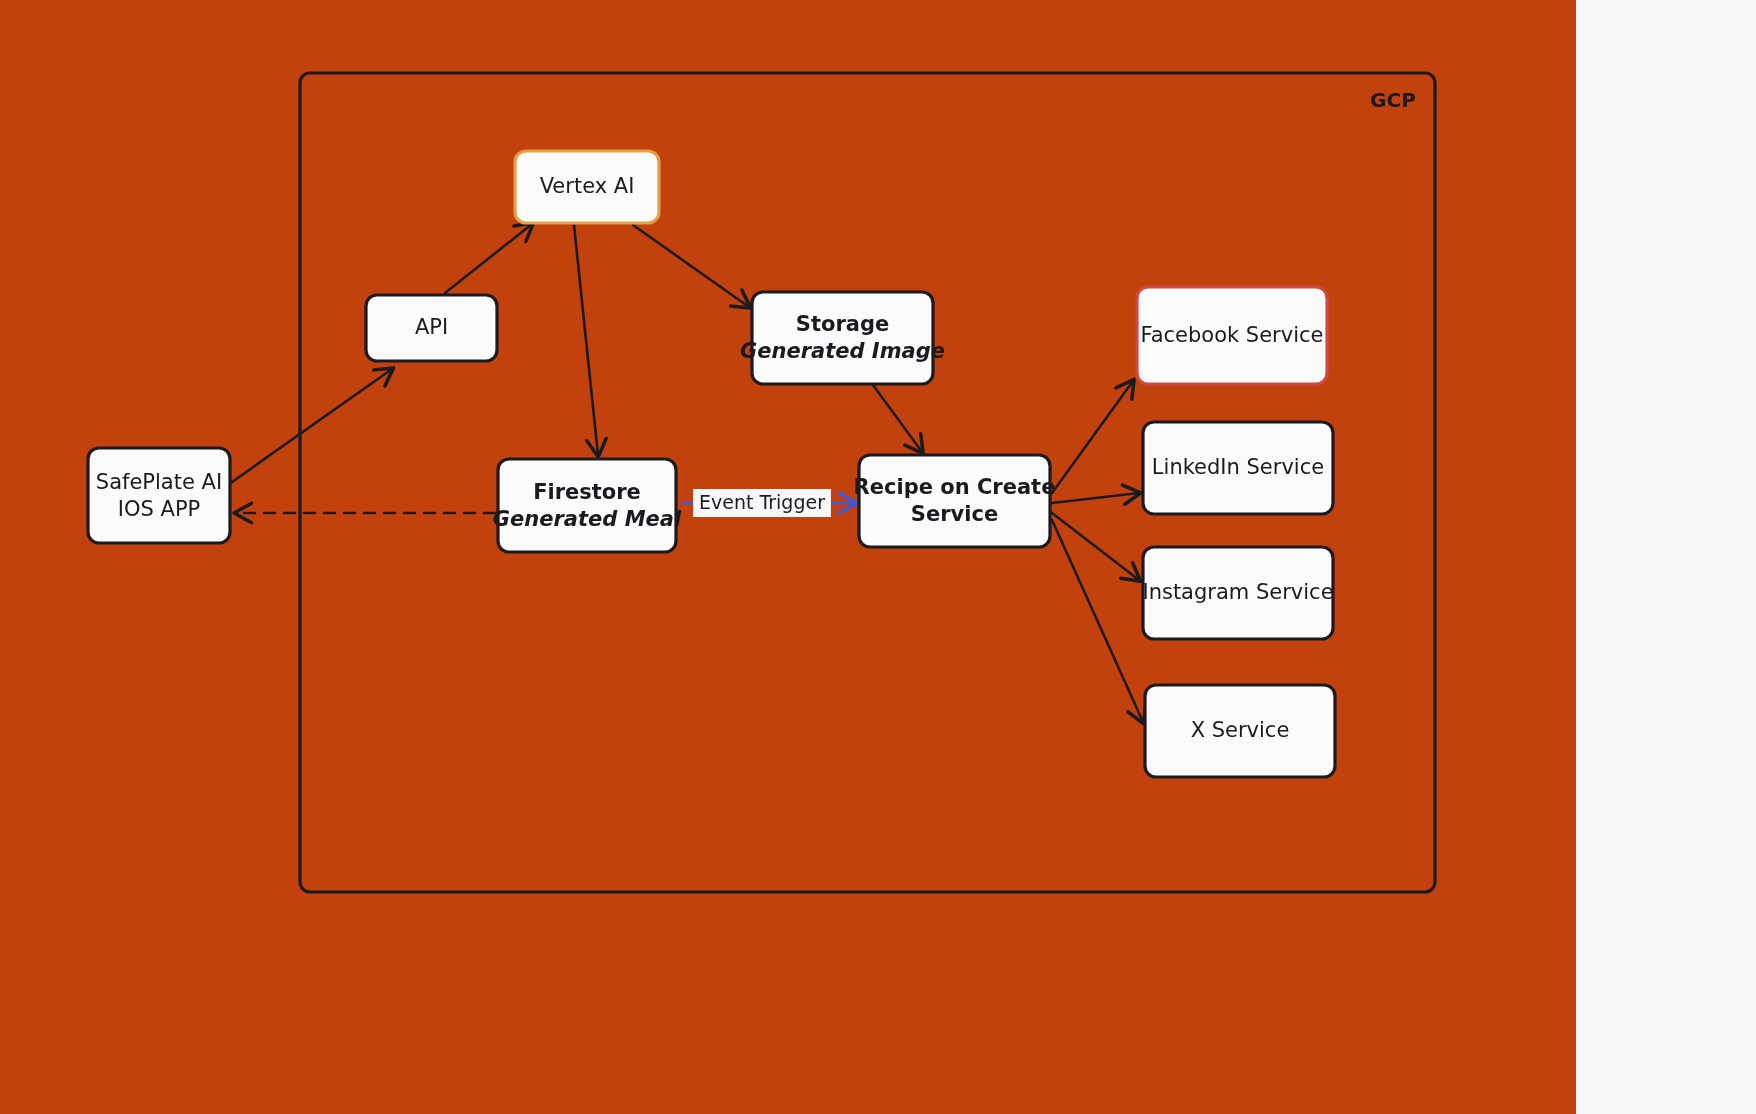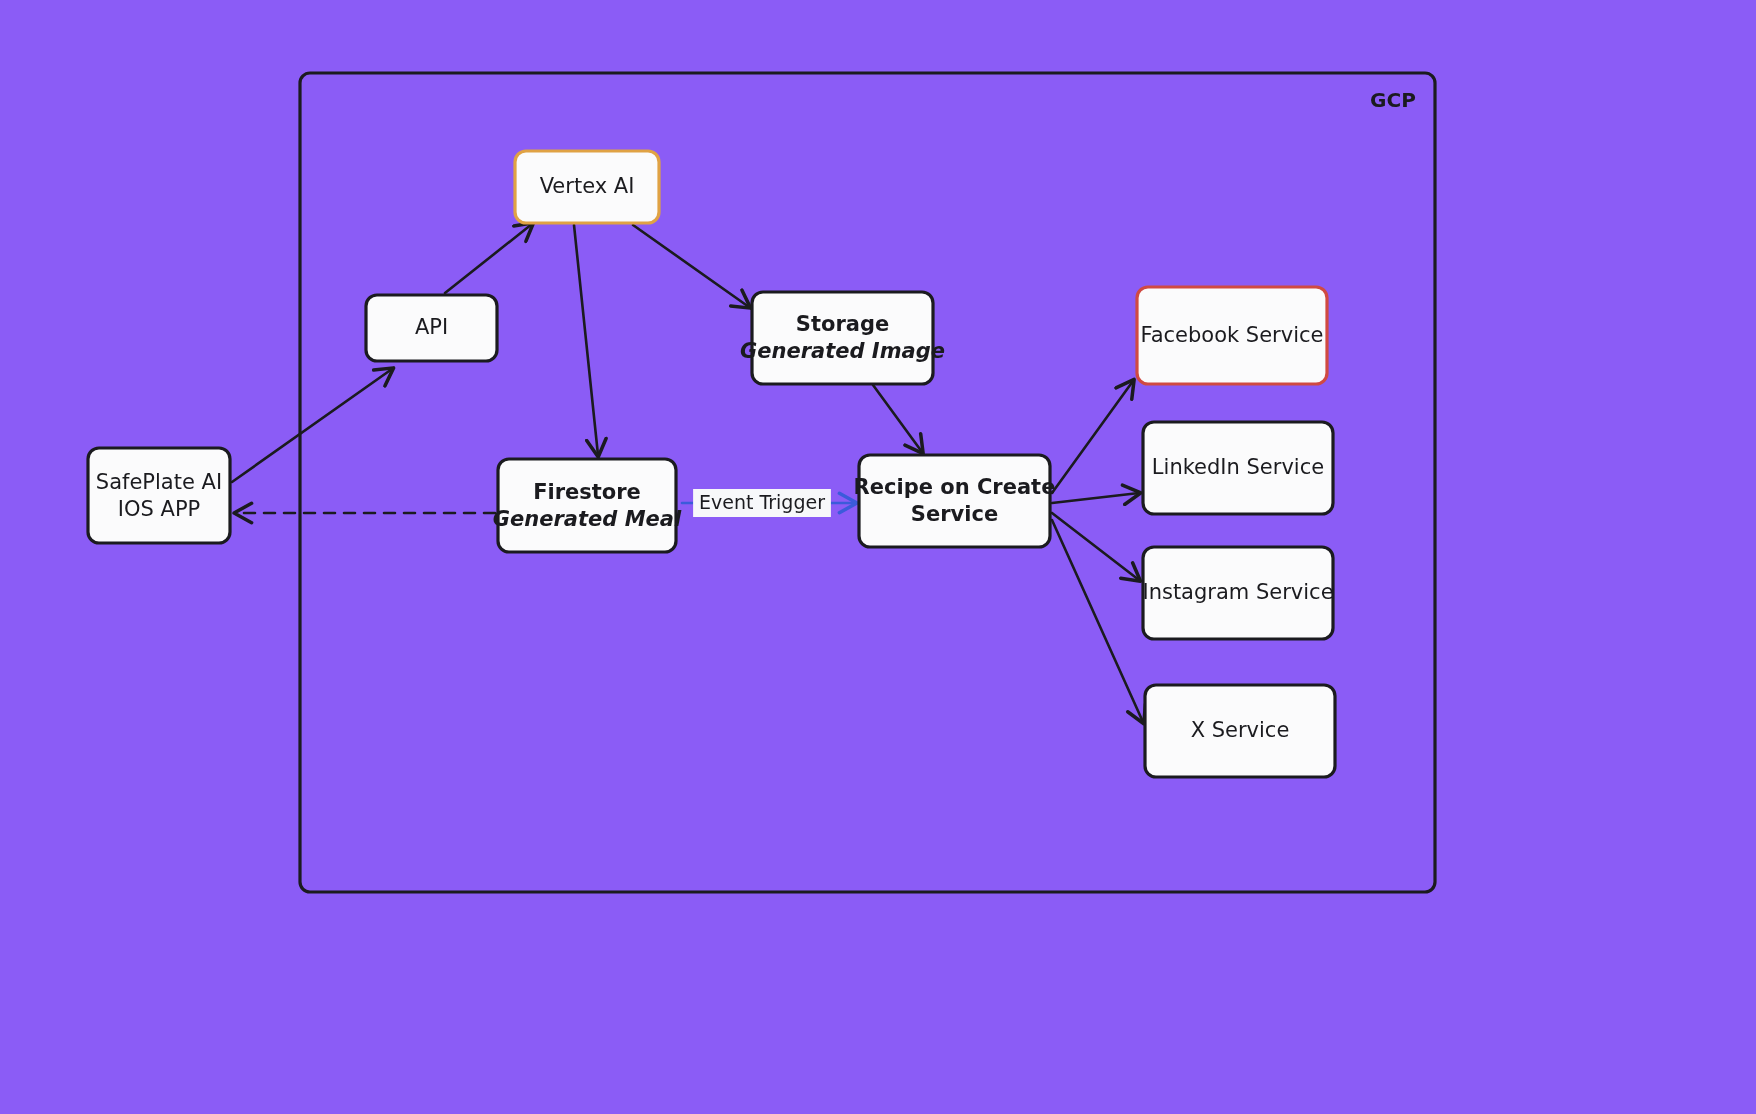--- a/index.html
+++ b/index.html
@@ -8,23 +8,23 @@
     background: #f7f8fa;
   }
   body {
     width: 1756px;
     height: 1114px;
     overflow: hidden;
     font-family: "DejaVu Sans", sans-serif;
   }
   #canvas {
     position: relative;
-    width: 1756px;
+    width: 1576px;
     height: 1114px;
-    background: #8b5cf6;
+    background: #c2410c;
   }
   svg#diagram {
     position: absolute;
     top: 0;
     left: 0;
     width: 1756px;
     height: 1114px;
   }
   .node-label {
     font-family: "DejaVu Sans", sans-serif;

